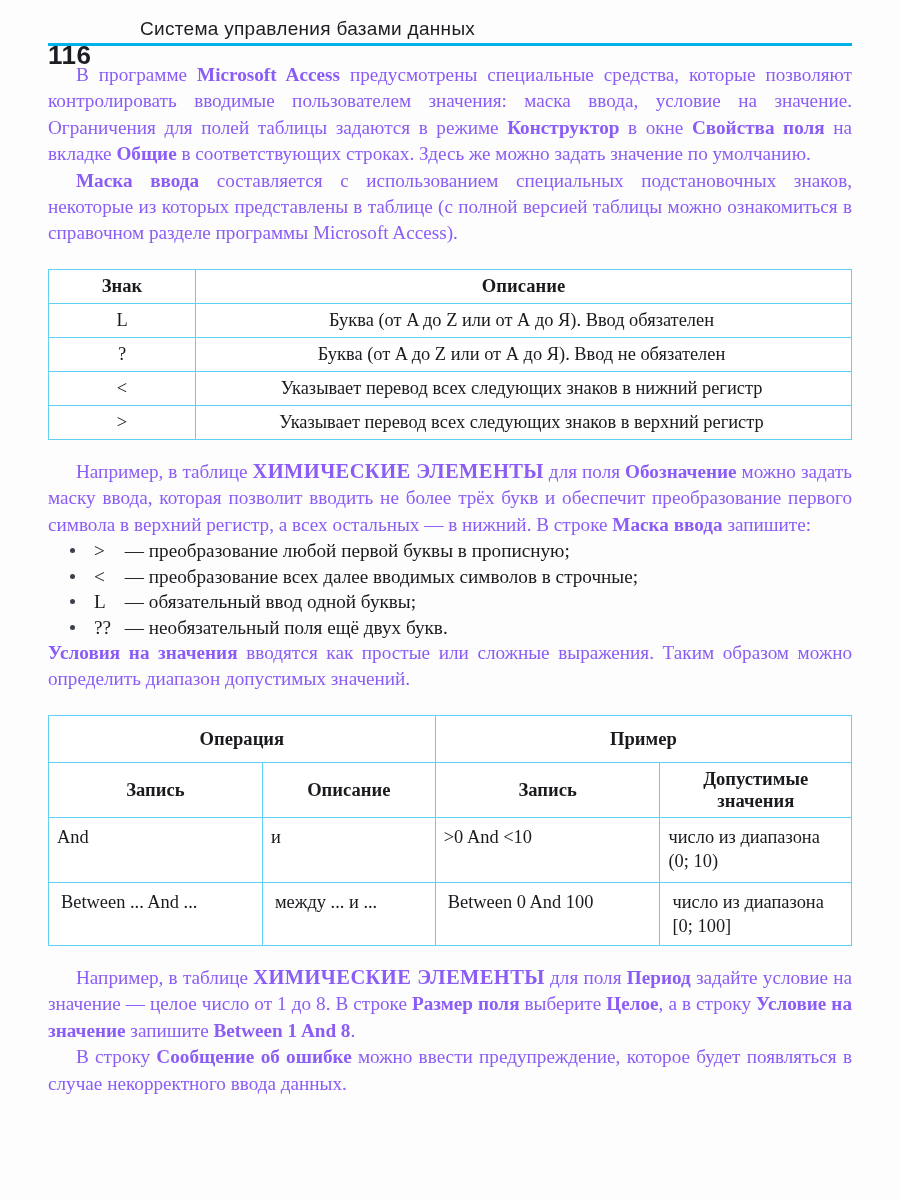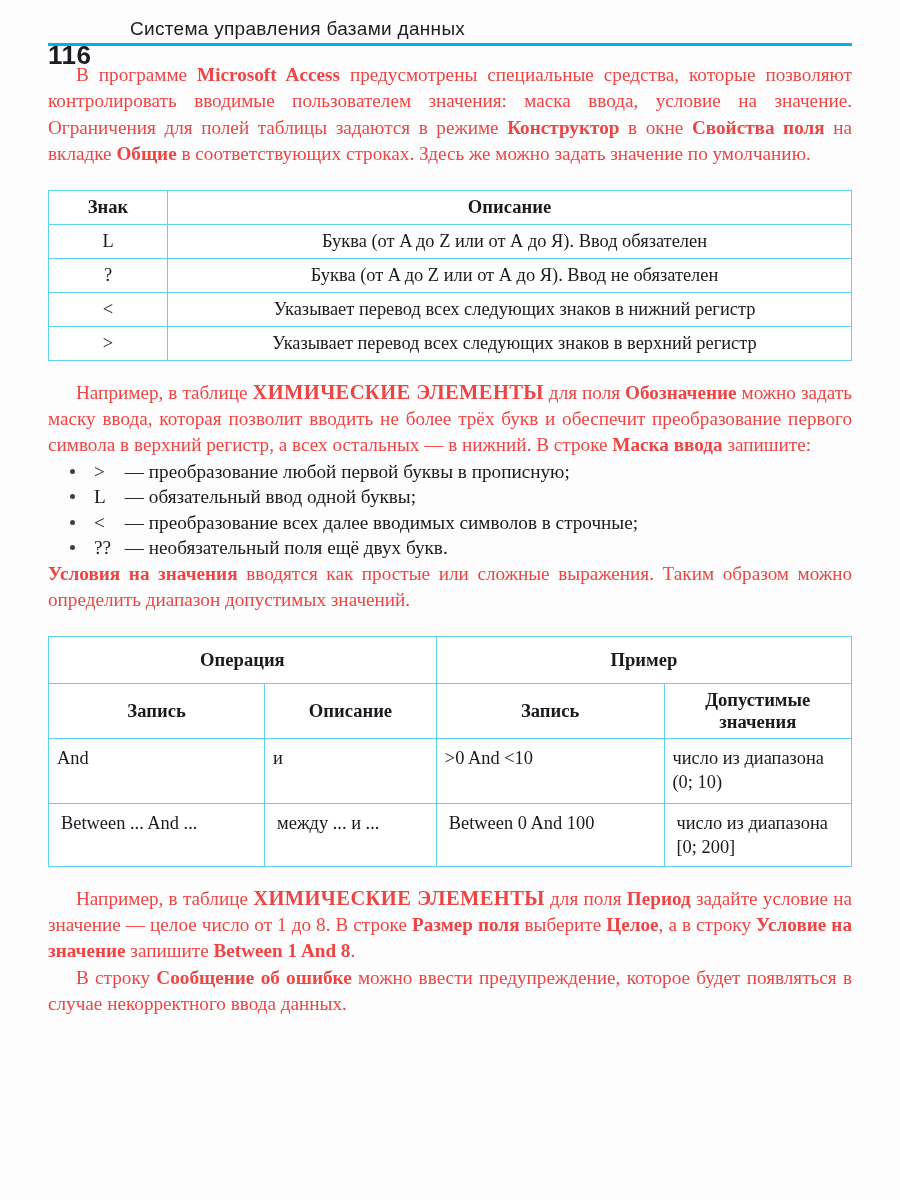--- a/index.html
+++ b/index.html
@@ -33,21 +33,21 @@
     left: 48px; top: 0px;
     font-family: "Liberation Sans", "DejaVu Sans", sans-serif;
     font-weight: bold;
     font-size: 26px;
     letter-spacing: 0.5px;
     color: #1b1d22;
     margin-top: 28px;
   }
   .runtitle {
     position: absolute;
-    left: 130px; top: 6px;
+    left: 140px; top: 6px;
     font-family: "Liberation Sans", "DejaVu Sans", sans-serif;
     font-size: 19px;
     letter-spacing: 0.3px;
     color: #1b1d22;
   }
   .rule {
     position: absolute;
     left: 48px; right: 48px;
     top: 43px;
     height: 3px;
@@ -61,21 +61,21 @@
     top: 62px;
     width: 804px;
   }
   p.para {
     margin: 0;
     font-size: 19.2px;
     line-height: 26.4px;
     text-align: justify;
     text-justify: inter-word;
     text-indent: 28px;
-    color: #ef4444;
+    color: #8b5cf6;
   }
   p.para.noindent { text-indent: 0; }
   b, .b { font-weight: bold; }
   .caps {
     font-weight: bold;
     font-size: 20.5px;
     letter-spacing: 0.4px;
   }
 
   .maskline {
@@ -116,21 +116,21 @@
   
   table.tbl {
     border-collapse: collapse;
     width: 804px;
     font-size: 18.4px;
     color: #181a1e;
     background: #ffffff;
   }
   table.tbl th, table.tbl td {
     border: 1px solid #5fd2f2;
-    padding: 4px 4px;
+    padding: 4px 18px;
     font-weight: normal;
     vertical-align: top;
   }
   table.tbl th {
     text-align: center;
     vertical-align: middle;
     font-weight: bold;
     font-size: 18.6px;
   }
 
@@ -174,20 +174,21 @@
   <div class="runhead">
     <div class="folio">116</div>
     <div class="runtitle">Система управления базами данных</div>
   </div>
   <div class="rule" style="background: rgb(0, 178, 236);"></div>
 
   <div class="content">
 
     <p class="para"><span>В программе </span><b>Microsoft Access</b><span> предусмотрены специальные средства, которые позволяют контролировать вводимые пользователем значения: маска ввода, условие на значение. Ограничения для полей таблицы задаются в режиме </span><b>Конструктор</b><span> в окне </span><b>Свойства поля</b><span> на вкладке </span><b>Общие</b><span> в соответствующих строках. Здесь же можно задать значение по умолчанию.</span></p>
 
+    <p class="para"><b>Маска ввода</b><span> составляется с использованием специальных подстановочных знаков, некоторые из которых представлены в таблице (с полной версией таблицы можно ознакомиться в справочном разделе программы Microsoft Access).</span></p>
 
     <div class="sp22"></div>
 
     <table class="tbl" id="table-signs">
       <thead>
         <tr>
           <th class="c-sign" style="border-color: rgb(95, 210, 242);">Знак</th>
           <th class="c-desc" style="border-color: rgb(95, 210, 242);">Описание</th>
         </tr>
       </thead>
@@ -217,27 +218,27 @@
 
 
     <ul class="blist">
       <li>
         <span class="bullet"></span>
         <span class="sym">&gt;</span>
         <span>— преобразование любой первой буквы в прописную;</span>
       </li>
       <li>
         <span class="bullet"></span>
+        <span class="sym">&lt;</span>
+        <span>— преобразование всех далее вводимых символов в строчные;</span>
+      </li>
+      <li>
+        <span class="bullet"></span>
         <span class="sym">L</span>
         <span>— обязательный ввод одной буквы;</span>
-      </li>
-      <li>
-        <span class="bullet"></span>
-        <span class="sym">&lt;</span>
-        <span>— преобразование всех далее вводимых символов в строчные;</span>
       </li>
       <li>
         <span class="bullet"></span>
         <span class="sym">??</span>
         <span>— необязательный поля ещё двух букв.</span>
       </li>
     </ul>
 
     <p class="para noindent"><b>Условия на значения</b><span> вводятся как простые или сложные выражения. Таким образом можно определить диапазон допустимых значений.</span></p>
 
@@ -260,21 +261,21 @@
         <tr class="row-and">
           <td style="border-color: rgb(95, 210, 242);">And</td>
           <td style="border-color: rgb(95, 210, 242);">и</td>
           <td class="nowrap" style="border-color: rgb(95, 210, 242);">&gt;0 And &lt;10</td>
           <td style="border-color: rgb(95, 210, 242);">число из диапазона (0; 10)</td>
         </tr>
         <tr class="row-between">
           <td class="nowrap" style="border-color: rgb(95, 210, 242);">Between ... And ...</td>
           <td class="nowrap" style="border-color: rgb(95, 210, 242);">между ... и ...</td>
           <td class="nowrap" style="border-color: rgb(95, 210, 242); padding-left: 12px;">Between 0 And 100</td>
-          <td style="border-color: rgb(95, 210, 242);">число из диапазона [0; 200]</td>
+          <td style="border-color: rgb(95, 210, 242);">число из диапазона [0; 100]</td>
         </tr>
       </tbody>
     </table>
 
     <div class="sp18"></div>
 
     <p class="para"><span>Например, в таблице </span><span class="caps">ХИМИЧЕСКИЕ ЭЛЕМЕНТЫ</span><span> для поля </span><b>Период</b><span> задайте условие на значение — целое число от 1 до 8. В строке </span><b>Размер поля</b><span> выберите </span><b>Целое</b><span>, а в строку </span><b>Условие на значение</b><span> запишите </span><b>Between 1 And 8</b><span>.</span></p>
 
     <p class="para"><span>В строку </span><b>Сообщение об ошибке</b><span> можно ввести предупреждение, которое будет появляться в случае некорректного ввода данных.</span></p>
 

